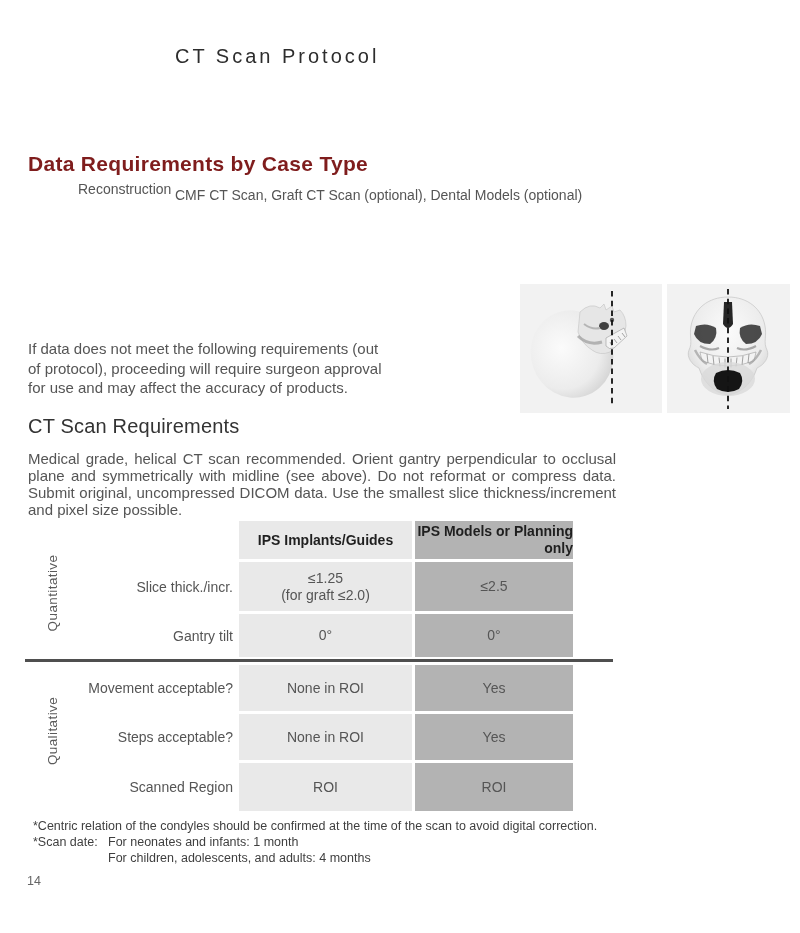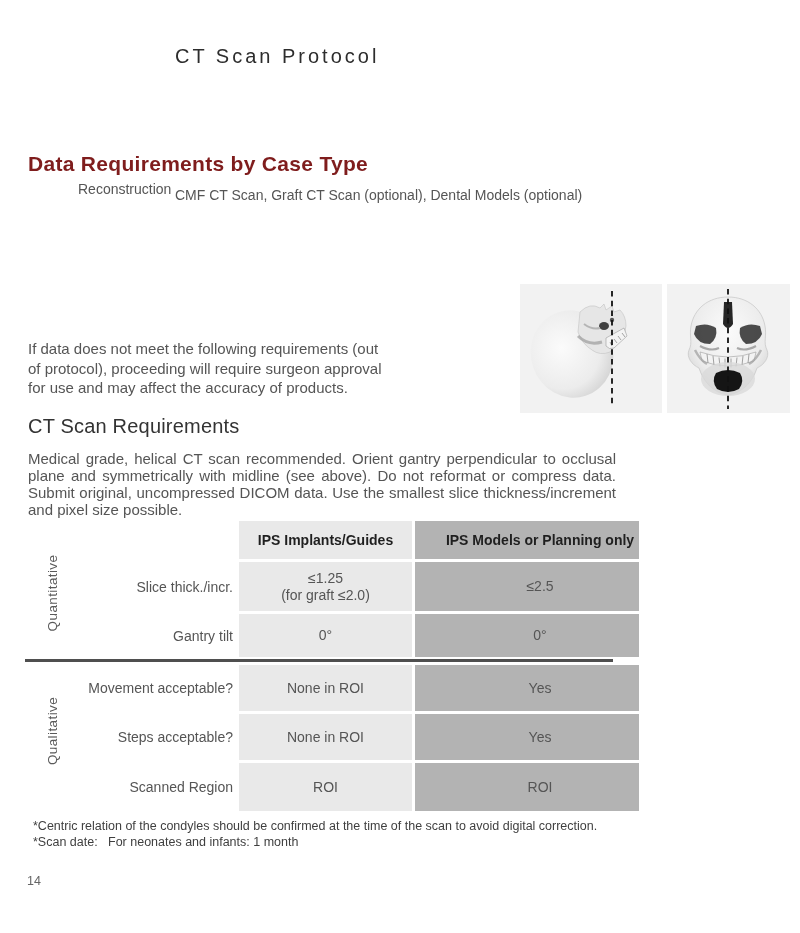--- a/index.html
+++ b/index.html
@@ -17,21 +17,21 @@
   .panel-right{left:667px;width:123px;}
   .panel svg{display:block;width:100%;height:100%;}
 
   .note{position:absolute;left:28px;top:339px;font-size:15px;line-height:19.5px;color:#555;white-space:nowrap;}
   .h2{position:absolute;left:28px;top:415px;margin:0;font-size:20px;font-weight:400;letter-spacing:.2px;color:#333;white-space:nowrap;}
   .body-par{position:absolute;left:28px;top:450px;width:588px;font-size:15px;line-height:17px;color:#555;text-align:justify;}
 
   
   .cell{position:absolute;display:flex;flex-direction:column;align-items:center;justify-content:center;font-size:14px;color:#555;text-align:right;line-height:17px;}
   .col-implants{left:239px;width:173px;background:#e9e9e9;}
-  .col-models{left:415px;width:198px;background:#b3b3b3;padding-left:26px;}
+  .col-models{left:415px;width:158px;background:#b3b3b3;}
   .cell.head{font-weight:bold;color:#1f1f1f;font-size:14px;}
   .r-head{top:521px;height:38px;}
   .r-slice{top:562px;height:49px;}
   .r-gantry{top:614px;height:43px;}
   .r-move{top:665px;height:46px;}
   .r-steps{top:714px;height:46px;}
   .r-scan{top:763px;height:48px;}
   .row-label{position:absolute;left:30px;width:203px;display:flex;align-items:center;justify-content:flex-end;font-size:14px;color:#555;}
   .divider{position:absolute;left:25px;top:659px;width:588px;height:3px;background:#4f4f4f;}
   .vlabel{position:absolute;width:130px;height:16px;display:flex;align-items:center;justify-content:center;font-size:13.5px;color:#5a5a5a;letter-spacing:.4px;transform:rotate(-90deg);white-space:nowrap;}
@@ -134,17 +134,18 @@
   <div class="divider"></div>
 
   <div class="vlabel vlabel-quant">Quantitative</div>
   <div class="vlabel vlabel-qual">Qualitative</div>
 
   <div class="footnotes">
     <div>*Centric relation of the condyles should be confirmed at the time of the scan to avoid digital correction.</div>
     <div>
       <span class="fn-label">*Scan date:</span><span>For neonates and infants: 1 month</span>
     </div>
+    <div class="fn-indent">For children, adolescents, and adults: 4 months</div>
   </div>
 
   <div class="page-num">14</div>
 
 </div>
 
 </body></html>

